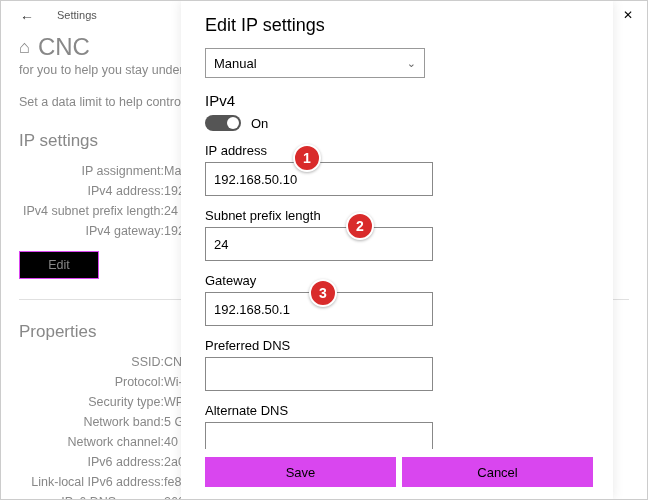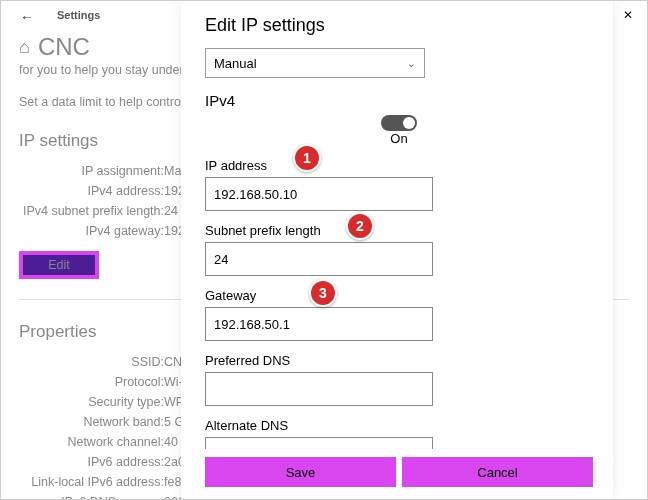--- a/index.html
+++ b/index.html
@@ -1,40 +1,40 @@
 <!DOCTYPE html>
 <html><head>
 <meta charset="utf-8">
 <style>
 * { box-sizing: border-box; margin: 0; padding: 0; font-family: "Segoe UI", Arial, sans-serif; }
 body { width: 648px; height: 500px; background: #fff; position: relative; overflow: hidden; border: 1px solid #ccc; }
 .window-controls { position: absolute; top: 0; right: 0; display: flex; z-index: 1; }
 .win-btn { width: 38px; height: 28px; display: flex; align-items: center; justify-content: center; font-size: 12px; color: #000; }
 .titlebar { height: 28px; display: flex; align-items: center; padding-left: 16px; font-size: 11px; color: #555; }
 .back-arrow { width: 20px; display: flex; align-items: center; justify-content: center; font-size: 14px; color: #333; }
-.settings-title { margin-left: 20px; font-weight: bold; }
+.settings-title { margin-left: 20px; }
 .bg-page { padding: 4px 18px 0 18px; color: #888; }
 .header-row { display: flex; align-items: center; gap: 8px; }
 .home-icon { font-size: 18px; color: #888; }
 .net-name { font-size: 24px; font-weight: 300; color: #888; }
 .subtext { font-size: 12.5px; margin-top: 2px; }
 .small-gray { font-size: 12.5px; color: #888; margin-top: 18px; }
 .section-h { font-size: 17px; color: #888; margin-top: 22px; font-weight: 400; }
 .kv-table { margin-top: 10px; font-size: 12.5px; color: #888; width: 100%; }
 .kv-row { display: flex; padding: 3px 0; }
 .kv-k { width: 145px; text-align: right; }
-.edit-btn { margin-top: 10px; width: 80px; height: 28px; background: #4c1d95; border: 4px solid #d946ef; font-size: 12.5px; color: #888; }
+.edit-btn { margin-top: 10px; width: 80px; height: 28px; background: #000000; border: 1px solid #d946ef; font-size: 12.5px; color: #888; }
 .hr { border: none; border-top: 1px solid #e0e0e0; margin: 20px 0 0 0; }
 .dialog { position: absolute; top: 0; left: 180px; right: 34px; bottom: 0; background: #fff; box-shadow: -3px 0 10px rgba(0,0,0,0.05), 3px 0 10px rgba(0,0,0,0.05); padding: 14px 20px 12px 24px; display: flex; flex-direction: column; z-index: 5; }
 .dlg-title { font-size: 18px; font-weight: 400; margin-bottom: 12px; }
 .dlg-select { width: 220px; height: 30px; border: 1px solid #999; padding: 0 8px; display: flex; align-items: center; justify-content: space-between; font-size: 13px; }
 .chev { font-size: 11px; color: #666; }
 .dlg-scroll { position: relative; flex: 1; overflow: hidden; margin-top: 6px; }
 .ipv4-h { font-size: 15px; font-weight: 400; margin-top: 8px; }
-.toggle-row { display: flex; align-items: center; margin-top: 6px; flex-direction: column; }
+.toggle-row { display: flex; align-items: center; gap: 10px; margin-top: 6px; }
 .toggle { width: 36px; height: 16px; border-radius: 8px; background: #555; position: relative; }
 .toggle::after { content: ""; position: absolute; right: 2px; top: 2px; width: 12px; height: 12px; border-radius: 50%; background: #fff; }
 .toggle-label { font-size: 13px; }
 .field-label { font-size: 13px; margin-top: 12px; }
 .field { margin-top: 4px; width: 228px; height: 30px; border: 1px solid #888; padding: 16px 8px; display: flex; align-items: center; font-size: 13px; }
 .dlg-buttons { display: flex; gap: 6px; margin-top: 8px; }
 .dlg-btn { flex: 1; height: 30px; background: #d946ef; border: none; font-size: 13px; }
 .callout { position: absolute; width: 28px; height: 28px; border-radius: 50%; background: #d92b2b; color: #fff; display: flex; align-items: center; justify-content: center; font-size: 14px; font-weight: 600; z-index: 10; border: 2px solid #fff; box-shadow: 0 1px 3px rgba(0,0,0,0.3); }
 </style>
 </head>

